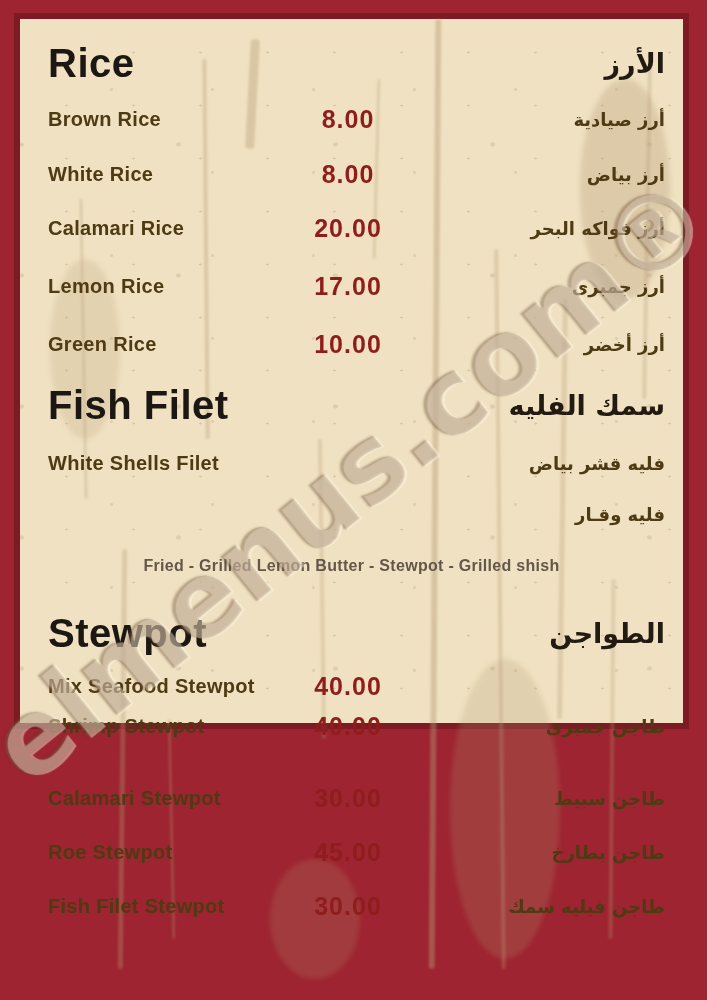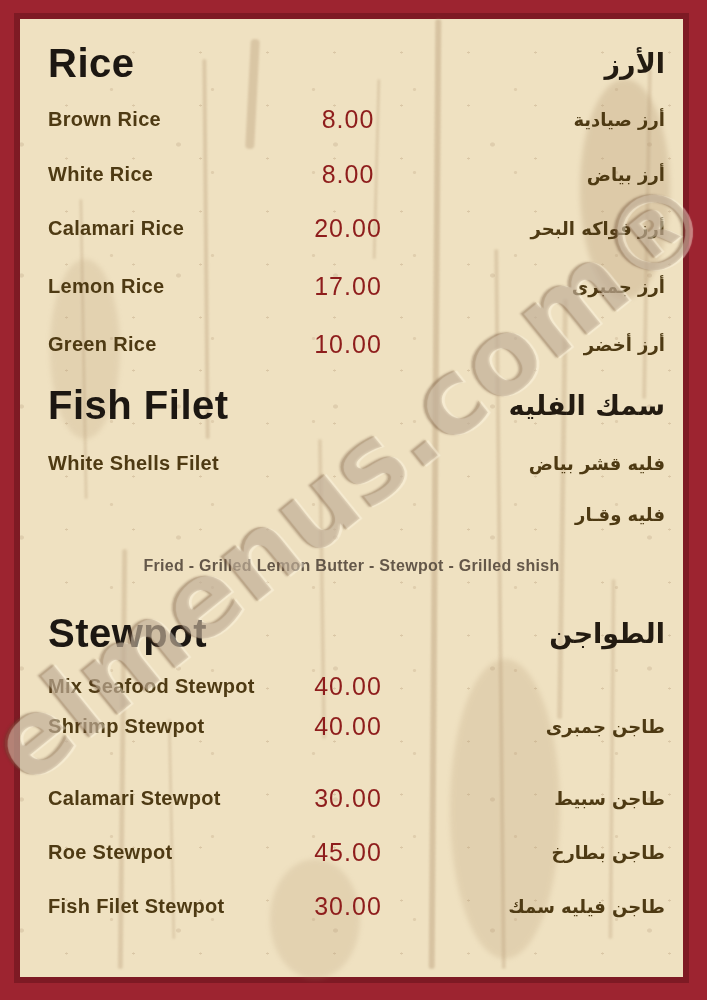--- a/index.html
+++ b/index.html
@@ -2,38 +2,38 @@
 <html><head>
 <meta charset="utf-8">
 <style>
   html,body { margin:0; padding:0; }
   body {
     width:707px; height:1000px; position:relative; overflow:hidden;
     background:#9d2430;
     font-family:"Liberation Sans", sans-serif;
   }
   .panel {
-    position:absolute; left:20px; top:19px; width:663px; height:958px;
+    position:absolute; left:20px; top:19px; width:663px; height:704px;
     background:#efe1c1;
     box-shadow:0 0 0 6px #7e1a24, 0 0 0 22px #9d2430;
     background-image:
       radial-gradient(rgba(168,138,102,0.30) 1px, transparent 1.6px),
       radial-gradient(rgba(168,138,102,0.22) 1.3px, transparent 2.1px),
       radial-gradient(rgba(150,120,88,0.18) 2px, transparent 3px);
     background-size:67px 53px, 101px 83px, 157px 131px;
     background-position:13px 7px, 41px 29px, 80px 60px;
   }
   .streak { position:absolute; background:#b79b77; opacity:0.42; filter:blur(0.8px); border-radius:4px; z-index:0; }
   .smudge { position:absolute; background:#b49872; opacity:0.30; filter:blur(2.5px); border-radius:50%; z-index:0; }
   .row { position:absolute; left:28px; right:18px; height:30px; display:flex; align-items:center; z-index:2; }
   .hdr { position:absolute; left:28px; right:18px; height:44px; display:flex; align-items:center; z-index:2; }
   .sec-en { font-weight:bold; font-size:40px; color:#1c1712; letter-spacing:0.5px; }
   .sec-ar { position:absolute; right:0; font-family:"DejaVu Sans", sans-serif; font-weight:bold; font-size:27px; color:#231b11; direction:rtl; }
   .name { font-weight:bold; font-size:20px; color:#4e3a13; letter-spacing:0.3px; }
-  .price { position:absolute; left:210px; width:180px; text-align:center; font-weight:normal; font-size:25px; color:#8e1d1c; letter-spacing:1px; }
+  .price { position:absolute; left:210px; width:180px; text-align:center; font-weight:bold; font-size:25px; color:#8e1d1c; letter-spacing:1px; }
   .ar { position:absolute; right:0; font-family:"DejaVu Sans", sans-serif; font-weight:bold; font-size:18px; color:#4e3a13; direction:rtl; }
   .note { position:absolute; left:0; right:0; text-align:center; z-index:2; }
   .note-ar { top:518px; font-family:"DejaVu Sans", sans-serif; font-weight:bold; font-size:14px; color:#9c241c; direction:rtl; }
   .note-en { top:538px; font-weight:bold; font-size:16px; color:#55493d; opacity:0.9; letter-spacing:0.3px; }
   .watermark {
     position:absolute; left:4px; top:690px; z-index:5; pointer-events:none;
     transform:rotate(-39deg); transform-origin:0 50%;
     font-family:"DejaVu Sans", sans-serif; font-weight:bold; font-size:105px; line-height:140px;
     white-space:nowrap; color:rgba(140,110,82,0.20);
     text-shadow:2px 2px 1px rgba(255,248,230,0.45), -1px -1px 2px rgba(92,62,40,0.28);

